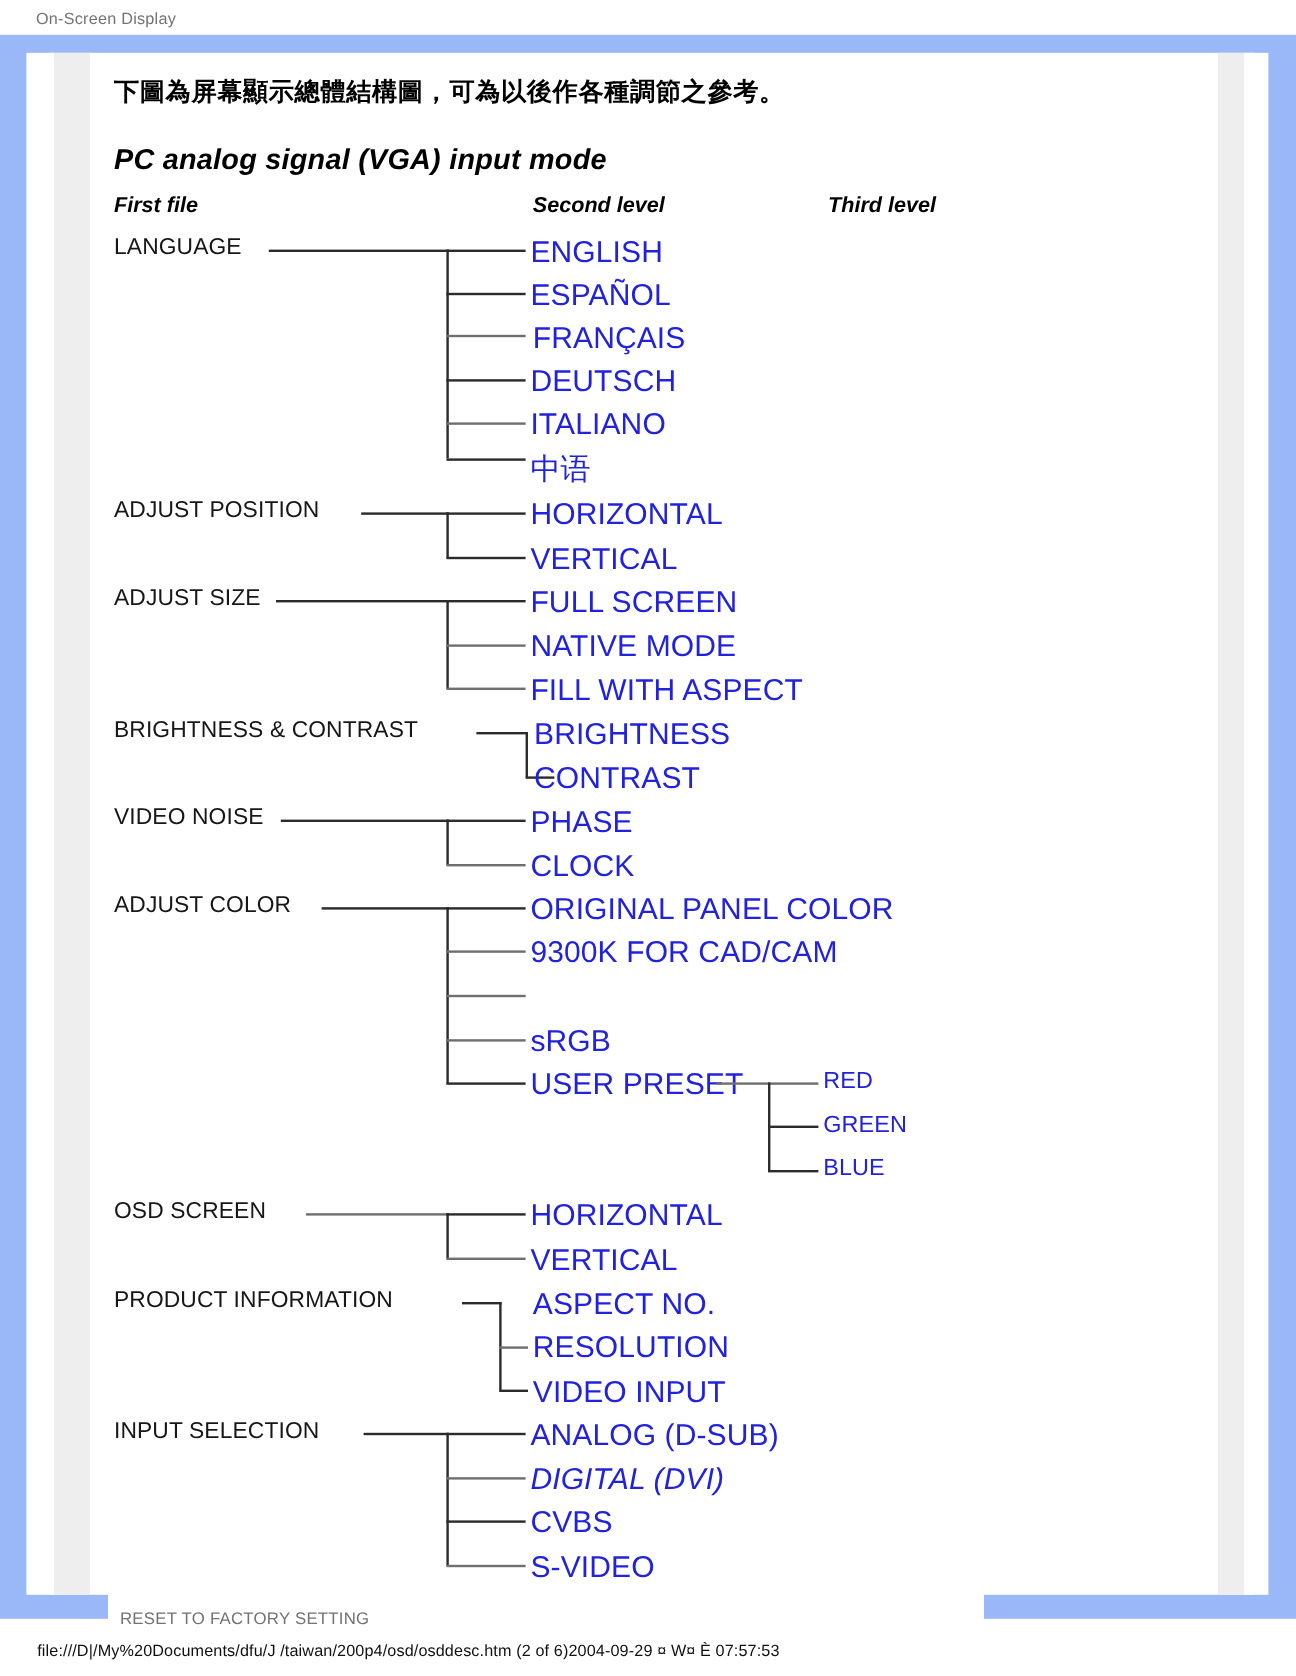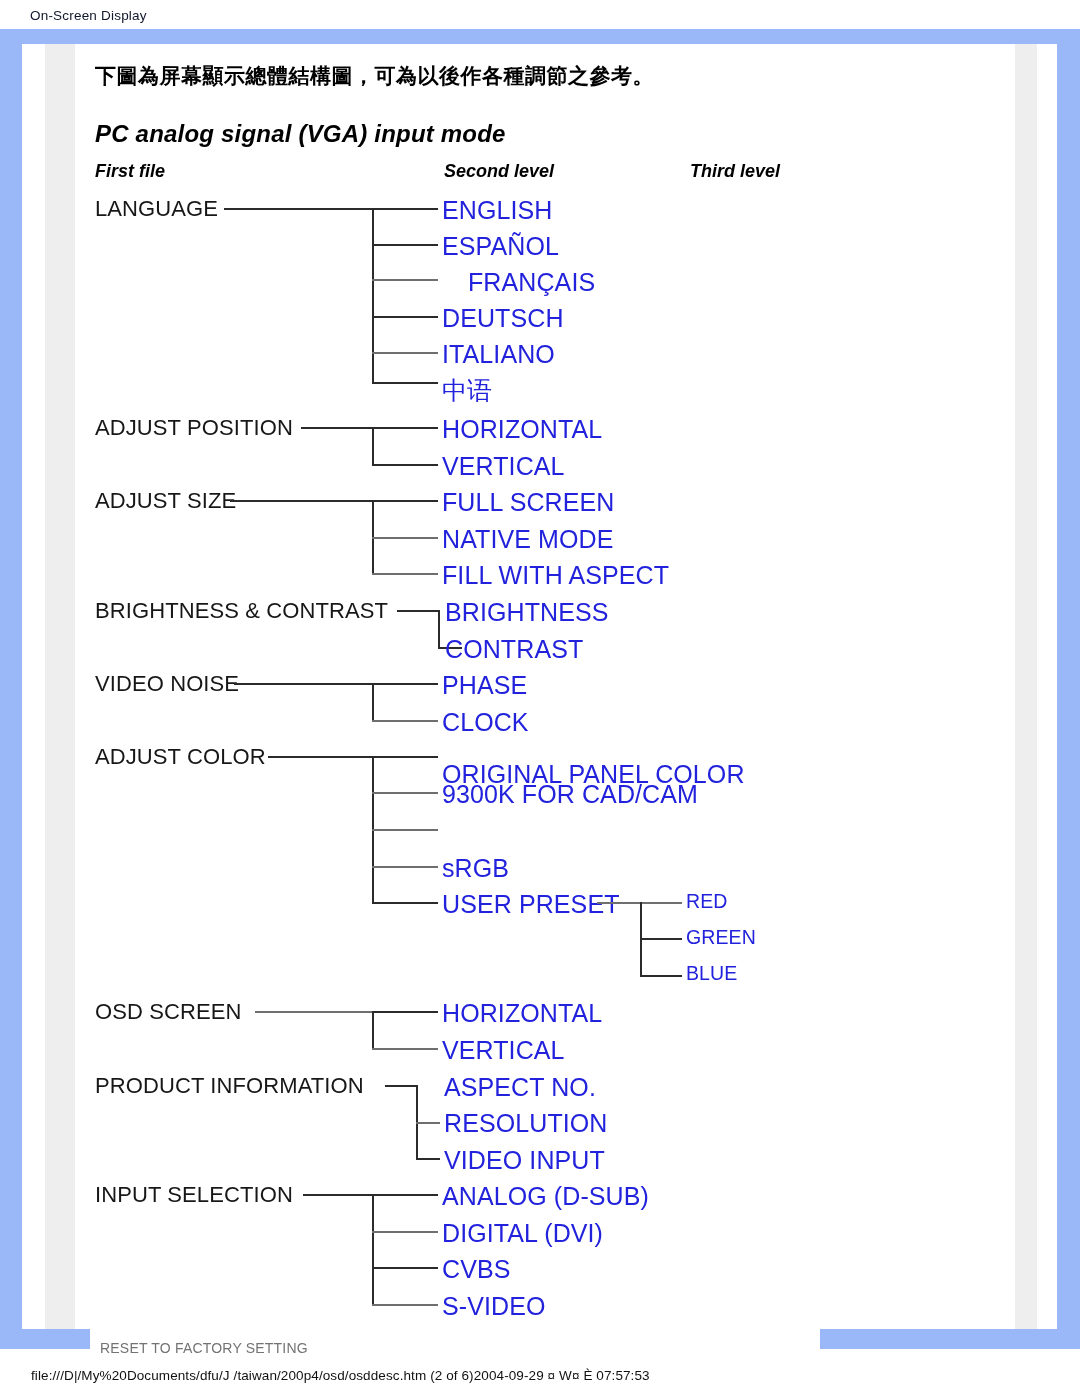--- a/index.html
+++ b/index.html
@@ -9,21 +9,21 @@
     background: #ffffff;
     font-family: "Liberation Sans", sans-serif;
     overflow: hidden;
   }
 
   
   #page-header {
     position: absolute;
     left: 30px; top: 8px;
     font-size: 13.5px;
-    color: #0f172a;
+    color: #737373;
     letter-spacing: 0.2px;
     white-space: nowrap;
   }
 
   
   #blue-frame {
     position: absolute;
     left: 0; top: 29px;
     width: 1080px; height: 1320px;
     background: #9ab7f8;
@@ -99,21 +99,21 @@
   }
   #head-first  { left: 95px;  top: 161px; }
   #head-second { left: 444px; top: 161px; }
   #head-third  { left: 690px; top: 161px; }
 
   
   #tree { position: absolute; left: 0; top: 0; width: 1080px; height: 1397px; }
 
   .l1 {
     position: absolute;
-    font-size: 22px;
+    font-size: 19px;
     color: #171717;
     letter-spacing: 0.1px;
     white-space: nowrap;
   }
   .l2 {
     position: absolute;
     font-size: 25px;
     color: #2222dd;
     letter-spacing: 0.1px;
     white-space: nowrap;
@@ -175,21 +175,21 @@
   <div class="hline" style="left:224px; top:208px; width:150px;"></div>
   <div class="vline" style="left:372px; top:208px; height:174px;"></div>
   <div class="hline" style="left:372px; top:208px; width:66px;"></div>
   <div class="hline" style="left:372px; top:244px; width:66px;"></div>
   <div class="hline soft" style="left:372px; top:279px; width:66px;"></div>
   <div class="hline" style="left:372px; top:316px; width:66px;"></div>
   <div class="hline soft" style="left:372px; top:352px; width:66px;"></div>
   <div class="hline" style="left:372px; top:382px; width:66px;"></div>
   <div class="l2" style="left:442px; top:196px;">ENGLISH</div>
   <div class="l2" style="left:442px; top:232px;">ESPAÑOL</div>
-  <div class="l2" style="left:468px; top:268px;">FRANÇAIS</div>
+  <div class="l2" style="left:444px; top:268px;">FRANÇAIS</div>
   <div class="l2" style="left:442px; top:304px;">DEUTSCH</div>
   <div class="l2" style="left:442px; top:340px;">ITALIANO</div>
   <div class="l2" style="left:442px; top:374px;">中语</div>
 
   <div class="l1" style="left:95px; top:415px;">ADJUST POSITION</div>
   <div class="hline" style="left:301px; top:427px; width:73px;"></div>
   <div class="vline" style="left:372px; top:427px; height:38px;"></div>
   <div class="hline" style="left:372px; top:427px; width:66px;"></div>
   <div class="hline" style="left:372px; top:464px; width:66px;"></div>
   <div class="l2" style="left:442px; top:415px;">HORIZONTAL</div>
@@ -221,21 +221,21 @@
   <div class="l2" style="left:442px; top:708px;">CLOCK</div>
 
   <div class="l1" style="left:95px; top:744px;">ADJUST COLOR</div>
   <div class="hline" style="left:268px; top:756px; width:106px;"></div>
   <div class="vline" style="left:372px; top:756px; height:147px;"></div>
   <div class="hline" style="left:372px; top:756px; width:66px;"></div>
   <div class="hline soft" style="left:372px; top:792px; width:66px;"></div>
   <div class="hline soft" style="left:372px; top:829px; width:66px;"></div>
   <div class="hline soft" style="left:372px; top:866px; width:66px;"></div>
   <div class="hline" style="left:372px; top:902px; width:66px;"></div>
-  <div class="l2" style="left:442px; top:760px;text-align:right;">ORIGINAL PANEL COLOR</div>
+  <div class="l2" style="left:442px; top:744px;text-align:right;">ORIGINAL PANEL COLOR</div>
   <div class="l2" style="left:442px; top:780px;">9300K FOR CAD/CAM</div>
   <div class="l2" style="left:442px; top:854px;">sRGB</div>
   <div class="l2" style="left:442px; top:890px;">USER PRESET</div>
 
   <div class="hline soft" style="left:597px; top:902px; width:85px;"></div>
   <div class="vline" style="left:640px; top:902px; height:74px;"></div>
   <div class="hline" style="left:640px; top:938px; width:42px;"></div>
   <div class="hline" style="left:640px; top:975px; width:42px;"></div>
   <div class="l3" style="left:686px; top:890px;">RED</div>
   <div class="l3" style="left:686px; top:926px;">GREEN</div>
@@ -259,20 +259,20 @@
   <div class="l2" style="left:444px; top:1146px;">VIDEO INPUT</div>
 
   <div class="l1" style="left:95px; top:1182px;">INPUT SELECTION</div>
   <div class="hline" style="left:303px; top:1194px; width:71px;"></div>
   <div class="vline" style="left:372px; top:1194px; height:111px;"></div>
   <div class="hline" style="left:372px; top:1194px; width:66px;"></div>
   <div class="hline soft" style="left:372px; top:1231px; width:66px;"></div>
   <div class="hline" style="left:372px; top:1267px; width:66px;"></div>
   <div class="hline soft" style="left:372px; top:1304px; width:66px;"></div>
   <div class="l2" style="left:442px; top:1182px;">ANALOG (D-SUB)</div>
-  <div class="l2" style="left:442px; top:1219px;">DIGITAL (DVI)</div>
+  <div class="l2" style="left:442px; top:1219px;font-style:italic;">DIGITAL (DVI)</div>
   <div class="l2" style="left:442px; top:1255px;">CVBS</div>
   <div class="l2" style="left:442px; top:1292px;">S-VIDEO</div>
 
   <div class="reset">RESET TO FACTORY SETTING</div>
 </div>
 
 <div id="footer">file:///D|/My%20Documents/dfu/J /taiwan/200p4/osd/osddesc.htm (2 of 6)2004-09-29 ¤ W¤ È 07:57:53</div>
 
 </body></html>

